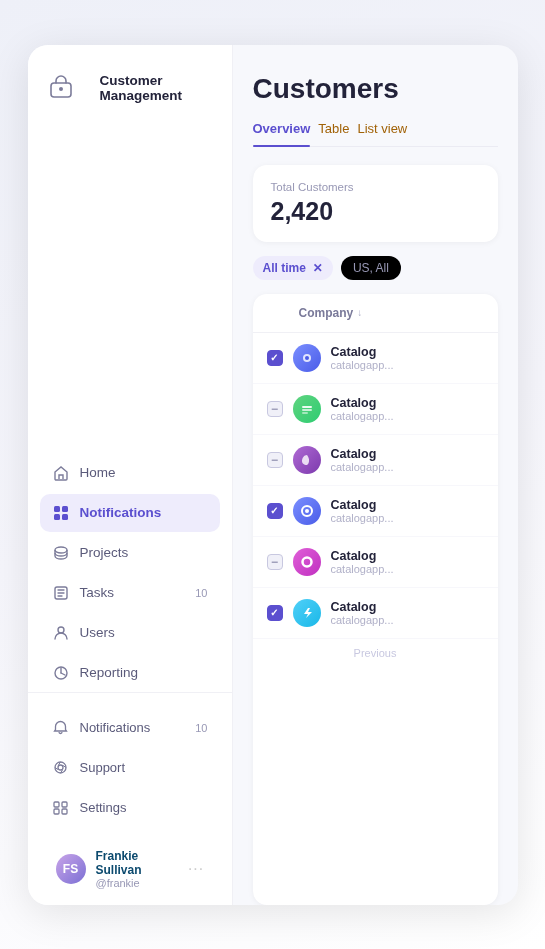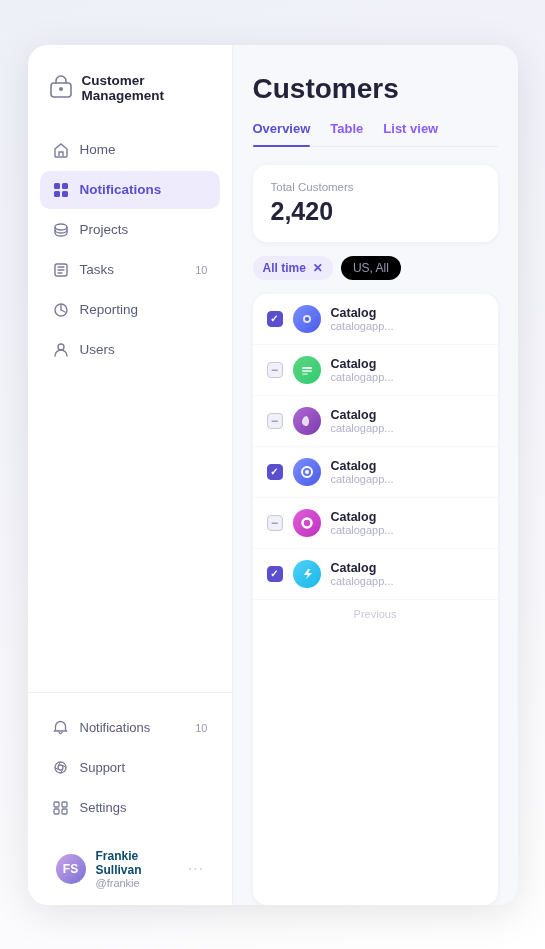--- a/index.html
+++ b/index.html
@@ -28,39 +28,40 @@
       min-width: 205px;
       background: #ffffff;
       display: flex;
       flex-direction: column;
       padding: 28px 0 0 0;
       border-right: 1px solid #f0f0f5;
     }
     .sidebar-logo {
       display: flex;
       align-items: center;
-      gap: 8px;
+      gap: 26px;
       padding: 0 20px 28px 20px;
     }
     .logo-icon {
       width: 26px;
       height: 26px;
       color: #7c7c9a;
     }
     .sidebar-title {
       font-size: 13.5px;
       font-weight: 700;
       color: #23233a;
     }
     .nav-items {
       display: flex;
       flex-direction: column;
       gap: 2px;
       padding: 0 12px;
       flex: 1;
+      justify-content: flex-end;
     }
     .nav-item {
       display: flex;
       align-items: center;
       gap: 10px;
       padding: 10px 12px;
       border-radius: 10px;
       cursor: pointer;
       font-size: 13.5px;
       color: #5a5a7a;
@@ -128,28 +129,28 @@
       overflow: hidden;
     }
     .page-title {
       font-size: 28px;
       font-weight: 700;
       color: #23233a;
       margin-bottom: 16px;
     }
     .tabs-row {
       display: flex;
-      gap: 20px;
+      gap: 8px;
       border-bottom: 1.5px solid #ebebf3;
       margin-bottom: 18px;
     }
     .tab {
       font-size: 13px;
-      font-weight: 700;
-      color: #8b5cf6;
+      font-weight: 400;
+      color: #a16207;
       padding-bottom: 10px;
       cursor: pointer;
       position: relative;
     }
     .tab.active {
       color: #5b4fcf;
       font-weight: 600;
     }
     .tab.active::after {
       content: '';
@@ -320,36 +321,36 @@
             <path d="M5 8h6M5 5h6M5 11h4" stroke="#7c7c9a" stroke-width="1.3" stroke-linecap="round"></path>
           </svg>
         </div>
         <span class="nav-label">Tasks</span>
         <span class="nav-badge">10</span>
       </div>
 
       <div class="nav-item">
         <div class="nav-icon">
           <svg width="16" height="16" viewBox="0 0 16 16" fill="none">
+            <circle cx="8" cy="5" r="3" stroke="#7c7c9a" stroke-width="1.4" fill="none"></circle>
+            <path d="M2 14c0-3.31 2.69-6 6-6s6 2.69 6 6" stroke="#7c7c9a" stroke-width="1.4" fill="none" stroke-linecap="round"></path>
+          </svg>
+        </div>
+        <span class="nav-label">Users</span>
+      </div>
+
+      <div class="nav-item">
+        <div class="nav-icon">
+          <svg width="16" height="16" viewBox="0 0 16 16" fill="none">
             <circle cx="8" cy="8" r="6" stroke="#7c7c9a" stroke-width="1.4" fill="none"></circle>
             <path d="M8 8L8 3" stroke="#7c7c9a" stroke-width="1.4" stroke-linecap="round"></path>
             <path d="M8 8L12 10" stroke="#7c7c9a" stroke-width="1.3" stroke-linecap="round"></path>
           </svg>
         </div>
         <span class="nav-label">Reporting</span>
-      </div>
-
-      <div class="nav-item">
-        <div class="nav-icon">
-          <svg width="16" height="16" viewBox="0 0 16 16" fill="none">
-            <circle cx="8" cy="5" r="3" stroke="#7c7c9a" stroke-width="1.4" fill="none"></circle>
-            <path d="M2 14c0-3.31 2.69-6 6-6s6 2.69 6 6" stroke="#7c7c9a" stroke-width="1.4" fill="none" stroke-linecap="round"></path>
-          </svg>
-        </div>
-        <span class="nav-label">Users</span>
       </div>
     </div>
 
     <div class="sidebar-bottom">
       <div class="nav-item">
         <div class="nav-icon">
           <svg width="15" height="15" viewBox="0 0 15 15" fill="none">
             <path d="M7.5 1.5a5 5 0 00-5 5v3l-1 1.5h12l-1-1.5v-3a5 5 0 00-5-5z" stroke="#7c7c9a" stroke-width="1.3" fill="none"></path>
             <path d="M6 12a1.5 1.5 0 003 0" stroke="#7c7c9a" stroke-width="1.3" fill="none"></path>
           </svg>
@@ -413,20 +414,27 @@
       <div class="filter-chip">
         <span>All time</span>
         <span style="font-size:12px; color:#5b4fcf; margin-left:2px;">✕</span>
       </div>
       <div class="filter-chip-gray">
         <span>US, All</span>
       </div>
     </div>
 
     <div class="table-section">
+      <div class="table-header">
+        <div class="col-check"></div>
+        <div class="col-company">
+          <span>Company</span>
+          <span class="sort-icon">↓</span>
+        </div>
+      </div>
 
       <div class="table-row">
         <div class="check-box checked">
           <span class="check-mark">✓</span>
         </div>
         <div class="company-logo" style="background: linear-gradient(135deg, #7b8fff, #4a5ce8);">
           <svg width="14" height="14" viewBox="0 0 14 14" fill="none">
             <circle cx="7" cy="7" r="4" fill="white" opacity="0.8"></circle>
             <circle cx="7" cy="7" r="2" fill="#4a5ce8"></circle>
           </svg>

